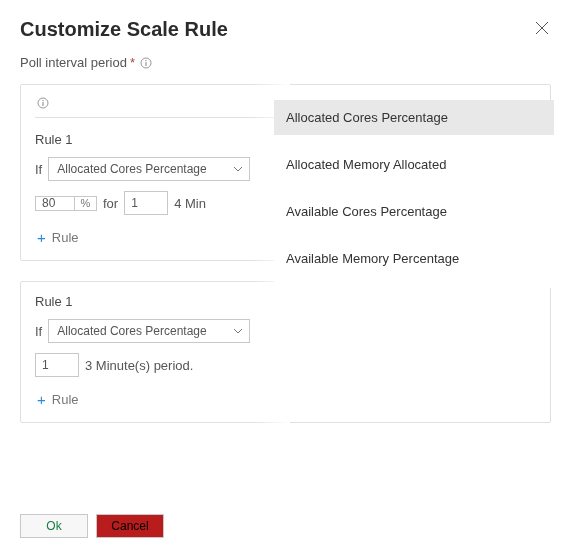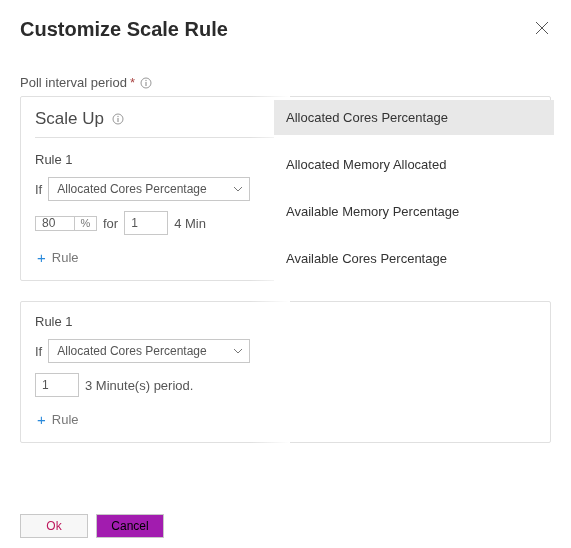--- a/index.html
+++ b/index.html
@@ -15,38 +15,38 @@
     .panel {
       padding: 18px 20px 10px 20px;
       height: 100%;
       display: flex;
       flex-direction: column;
     }
     .title-row {
       display: flex;
       justify-content: space-between;
       align-items: center;
-      margin-bottom: 34px;
+      margin-bottom: 14px;
     }
     .title {
       font-size: 20px;
       font-weight: 600;
       color: #2b2b2b;
     }
     .close {
       cursor: pointer;
       padding: 2px;
     }
     .poll-row {
       font-size: 13px;
       color: #555;
       display: flex;
       align-items: center;
       gap: 3px;
-      margin-bottom: 6px;
+      margin-bottom: 14px;
     }
     .req { color: #a94442; }
     .info-icon {
       display: inline-flex;
       align-items: center;
       margin-left: 2px;
     }
     .card {
       border: 1px solid #e0e0e0;
       border-radius: 2px;
@@ -139,27 +139,27 @@
     .footer {
       display: flex;
       gap: 8px;
       margin-top: auto;
       padding-top: 4px;
     }
     .btn {
       height: 24px;
       min-width: 68px;
       border: 1px solid #c8c8c8;
-      background: #a21caf;
+      background: #b91c1c;
       font-size: 12px;
       cursor: pointer;
       padding: 0 12px;
     }
     .btn.disabled {
-      color: #be185d;
+      color: #15803d;
       background: #f7f7f7;
       cursor: default;
     }
     
     .popup {
       position: absolute;
       top: 100px;
       left: 274px;
       width: 280px;
       background: #fff;
@@ -208,21 +208,20 @@
       <svg width="12" height="12" viewBox="0 0 12 12">
         <circle cx="6" cy="6" r="5" fill="none" stroke="#999" stroke-width="1"></circle>
         <circle cx="6" cy="3.5" r="0.7" fill="#999"></circle>
         <rect x="5.4" y="5" width="1.2" height="4" fill="#999"></rect>
       </svg>
     </span>
   </div>
 
   <div class="card">
     <div class="card-head">
-      <span>Scale Up</span>
       <span class="info-icon">
         <svg width="12" height="12" viewBox="0 0 12 12">
           <circle cx="6" cy="6" r="5" fill="none" stroke="#999" stroke-width="1"></circle>
           <circle cx="6" cy="3.5" r="0.7" fill="#999"></circle>
           <rect x="5.4" y="5" width="1.2" height="4" fill="#999"></rect>
         </svg>
       </span>
     </div>
     <div class="rule-title">Rule 1</div>
     <div class="rule-line">
@@ -275,15 +274,15 @@
     <button class="btn">Cancel</button>
   </div>
 
 </div>
 
 <div class="faded-right"></div>
 
 <div class="popup">
   <div class="popup-item selected">Allocated Cores Percentage</div>
   <div class="popup-item">Allocated Memory Allocated</div>
+  <div class="popup-item">Available Cores Percentage</div>
   <div class="popup-item">Available Memory Percentage</div>
-  <div class="popup-item">Available Cores Percentage</div>
 </div>
 
 </body></html>

